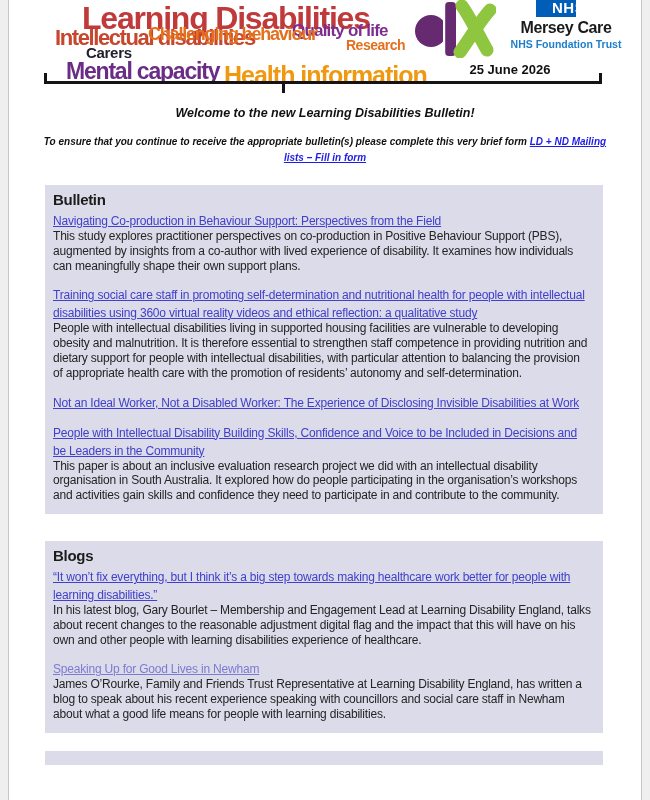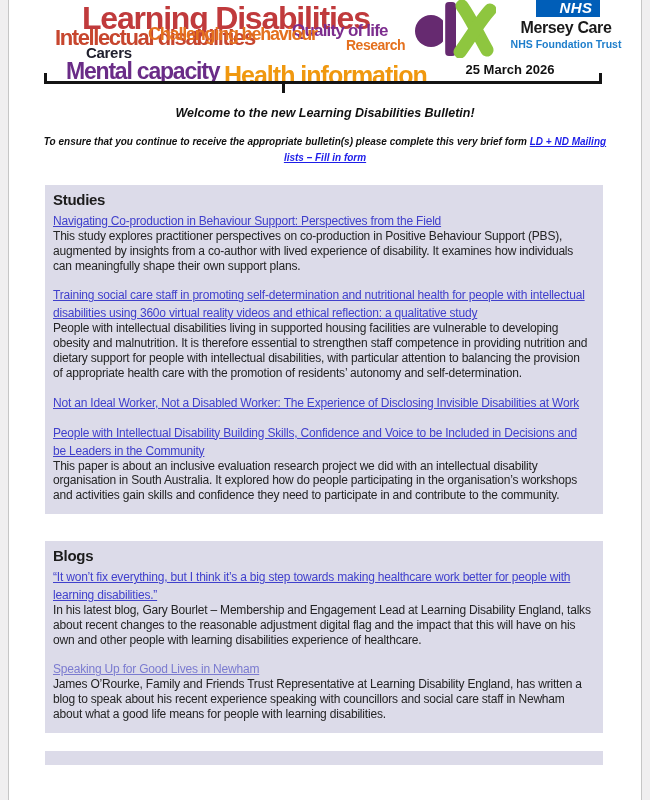--- a/index.html
+++ b/index.html
@@ -26,22 +26,22 @@
   .wc2 { left: 282px; top: 22px; font-size: 17px; letter-spacing: -0.8px; }
   .wc3 { left: 336px; top: 38px; font-size: 14px; letter-spacing: -0.5px; }
   .wc4 { left: 76px;  top: 45px; font-size: 15px; letter-spacing: -0.3px; }
   .wc5 { left: 138px; top: 25px; font-size: 18px; letter-spacing: -1.2px; }
   .wc6 { left: 56px;  top: 60px; font-size: 23px; letter-spacing: -1.2px; }
   .wc7 { left: 214px; top: 63px; font-size: 25px; letter-spacing: -1.0px; }
 
   .life-logo { position: absolute; left: 402px; top: 0; }
 
   .nhs-lozenge {
-    position: absolute; left: 526px; top: 0; width: 64px; height: 17px;
-    background: #005EB8; color: #fff; font-style: italic; font-weight: bold;
+    position: absolute; left: 526px; top: 0; width: 40px; height: 17px;
+    background: #005EB8; color: #fff; font-weight: bold;
     font-size: 15px; text-align: center; line-height: 16px; letter-spacing: 0.5px; padding-left: 16px;
   }
   .org-name {
     position: absolute; left: 488px; top: 19px; width: 136px; text-align: center;
     font-weight: bold; font-size: 16px; letter-spacing: -0.4px; color: #1a1a1a;
   }
   .org-sub {
     position: absolute; left: 470px; top: 38px; width: 172px; text-align: center;
     font-weight: bold; font-size: 10.5px; color: #1e7ecb;
   }
@@ -107,35 +107,35 @@
         <rect x="33" y="2" width="11" height="54" rx="4" fill="#662a70"></rect>
         <rect x="31" y="2" width="2.2" height="54" fill="#ffffff"></rect>
         <path d="M50 6 C58 17, 66 34, 75 50" stroke="#8ec63f" stroke-width="13" stroke-linecap="round" fill="none"></path>
         <path d="M78 10 C68 21, 58 38, 48 52" stroke="#8ec63f" stroke-width="13" stroke-linecap="round" fill="none"></path>
       </svg>
     </span>
 
     <div class="nhs-lozenge">NHS</div>
     <div class="org-name">Mersey Care</div>
     <div class="org-sub">NHS Foundation Trust</div>
-    <div class="issue-date">25 March 2026</div>
+    <div class="issue-date">25 June 2026</div>
 
     <div class="mast-rule"></div>
     <div class="tick l"></div>
     <div class="tick r"></div>
     <div class="tick m"></div>
   </div>
 
   <div class="intro">
     <div class="welcome">Welcome to the new Learning Disabilities Bulletin!</div>
     <div class="form-line"><span>To ensure that you continue to receive the appropriate bulletin(s) please complete this very brief form </span><a href="#">LD + ND Mailing lists – Fill in form</a></div>
   </div>
 
   <div class="box first">
-    <h2>Studies</h2>
+    <h2>Bulletin</h2>
 
     <div class="item">
       <a href="#">Navigating Co-production in Behaviour Support: Perspectives from the Field</a>
       <p>This study explores practitioner perspectives on co-production in Positive Behaviour Support (PBS), augmented by insights from a co-author with lived experience of disability. It examines how individuals can meaningfully shape their own support plans.</p>
     </div>
     <div class="item">
       <a href="#">Training social care staff in promoting self-determination and nutritional health for people with intellectual disabilities using 360o virtual reality videos and ethical reflection: a qualitative study</a>
       <p>People with intellectual disabilities living in supported housing facilities are vulnerable to developing obesity and malnutrition. It is therefore essential to strengthen staff competence in providing nutrition and dietary support for people with intellectual disabilities, with particular attention to balancing the provision of appropriate health care with the promotion of residents’ autonomy and self-determination.</p>
     </div>
     <div class="item">

